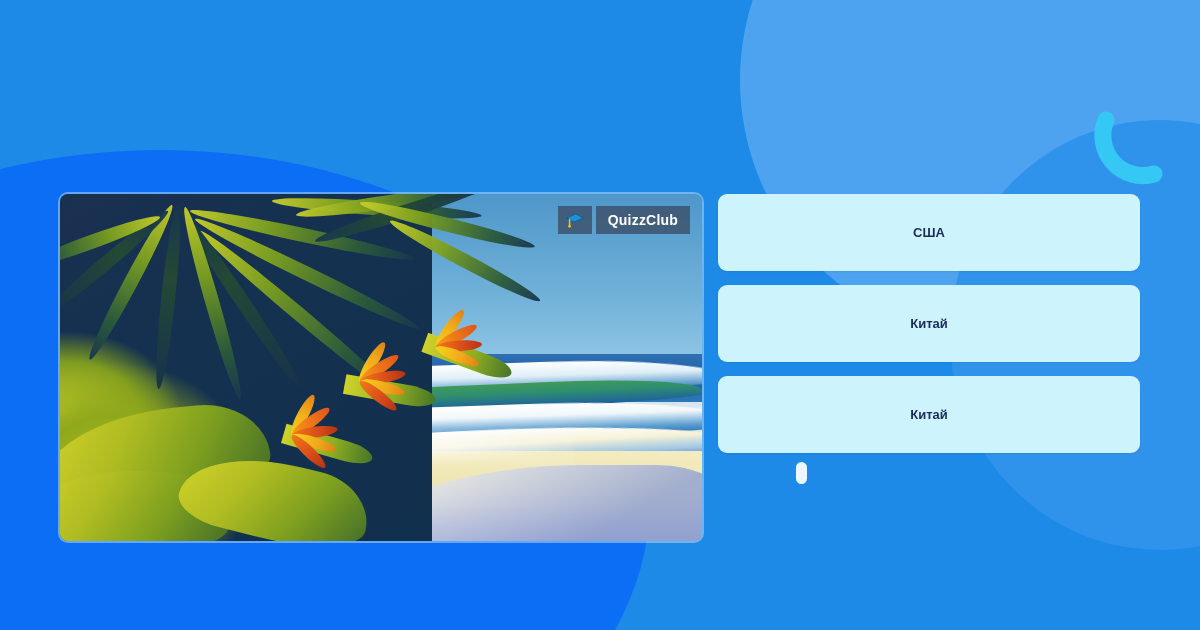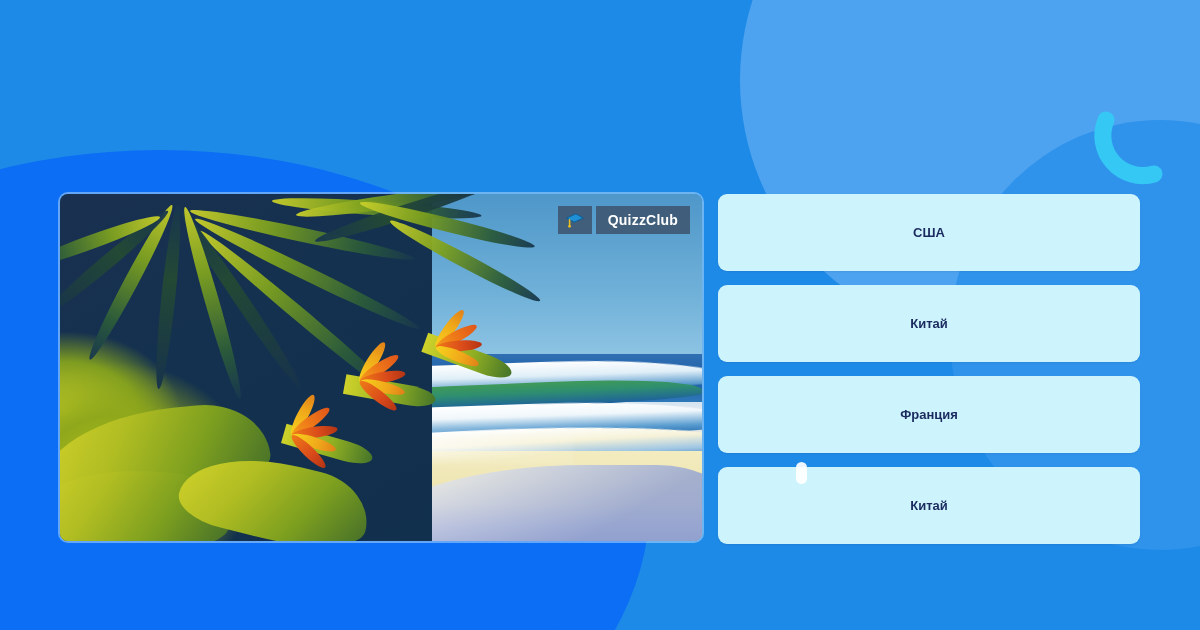--- a/index.html
+++ b/index.html
@@ -377,18 +377,17 @@
           <circle cx="5.5" cy="17" r="1.6" fill="#f2c01e"></circle>
         </svg>
       </div>
       <div class="badge-text">QuizzClub</div>
     </div>
   </div>
 
   <div class="answers">
     <div class="answer">США</div>
     <div class="answer">Китай</div>
-    <div class="answer">Франция</div>
     <div class="answer">Китай</div>
     <div class="scroll-nub"></div>
   </div>
 
 </div>
 
 </body></html>

